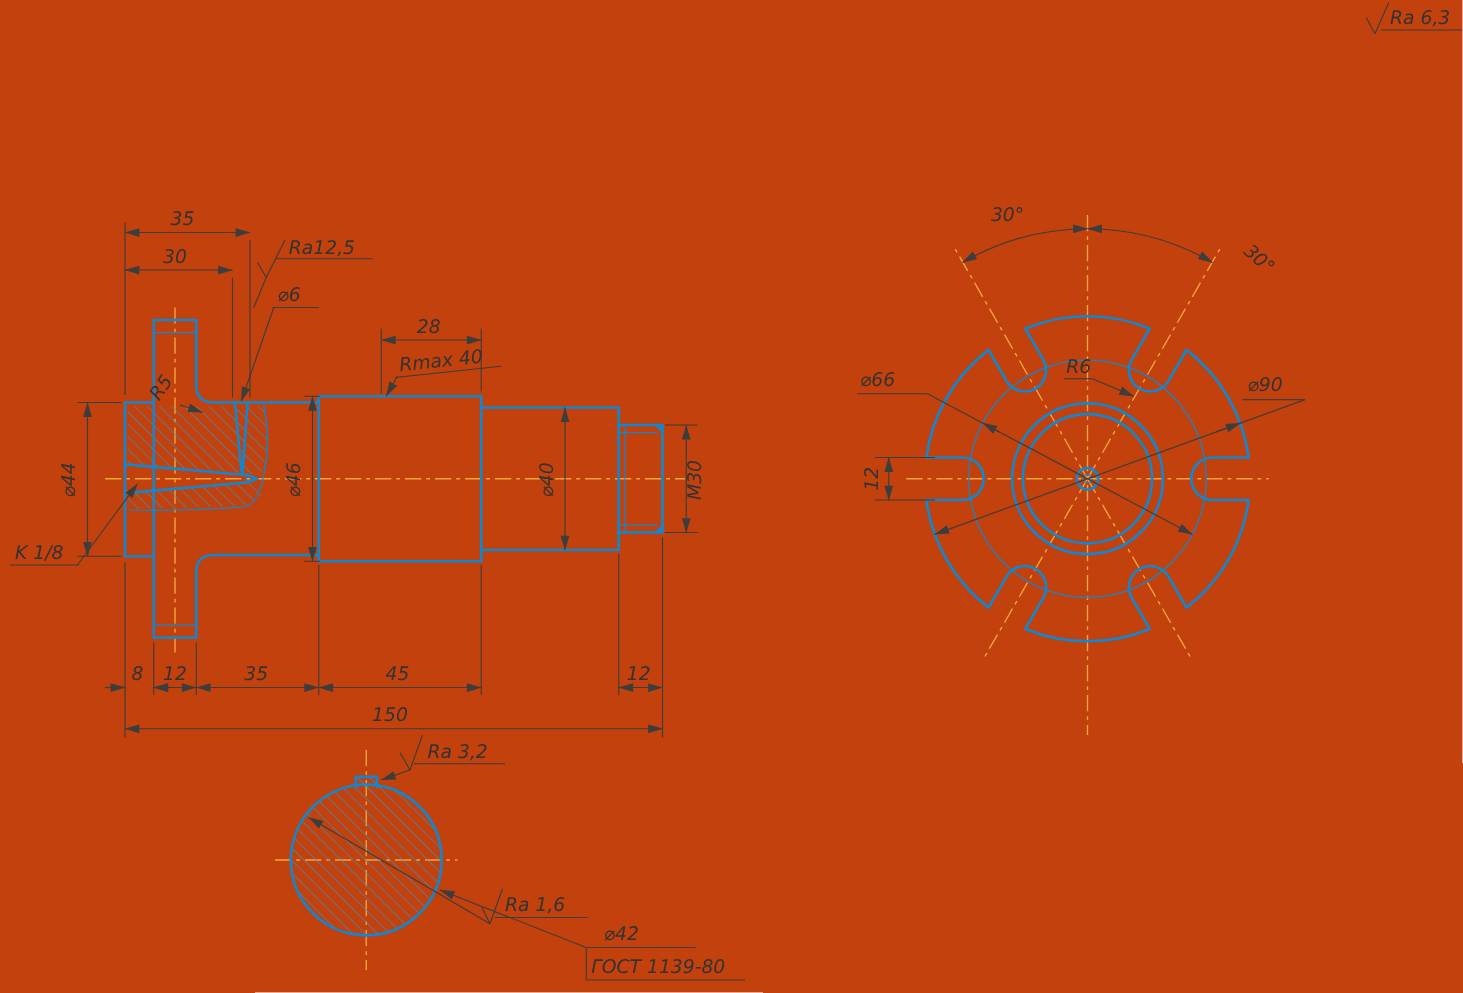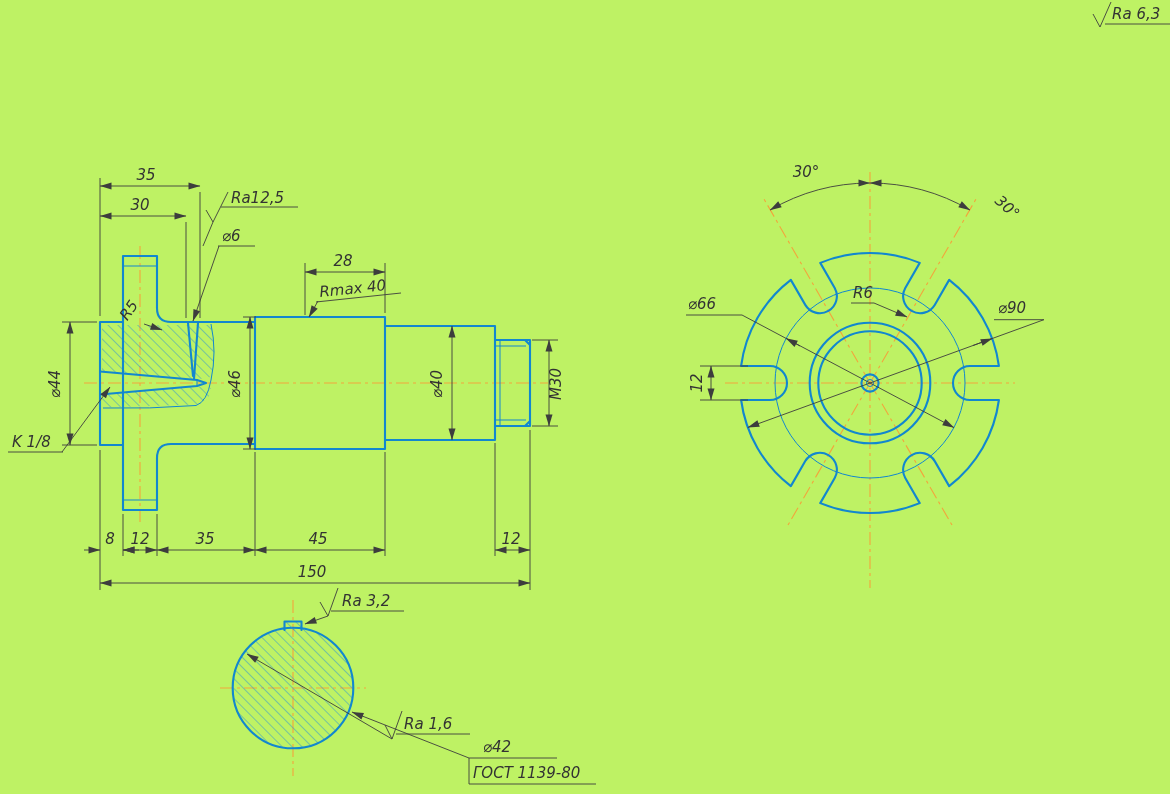--- a/index.html
+++ b/index.html
@@ -1,16 +1,16 @@
 <!DOCTYPE html>
 <html><head>
 <meta charset="utf-8">
 <style>
   html,body{margin:0;padding:0;background:#fff;}
-  .stage{position:relative;width:1170px;height:794px;background:#bef264;overflow:hidden;}
+  .stage{position:relative;width:1170px;height:794px;background:#c2410c;overflow:hidden;}
   .o  {stroke:#1287cf;stroke-width:2.1;fill:none;stroke-linecap:round;stroke-linejoin:round;}
   .ot {stroke:#1287cf;stroke-width:1;fill:none;}
   .cl {stroke:#f2a53c;stroke-width:1.1;fill:none;stroke-dasharray:13 4 3 4;}
   .d  {stroke:#3d3d3d;stroke-width:0.9;fill:none;}
   .t  {font:italic 15px "DejaVu Sans","Liberation Sans",sans-serif;fill:#333;}
   .h  {fill:url(#hatch);stroke:none;}
 </style>
 </head>
 <body>
 

